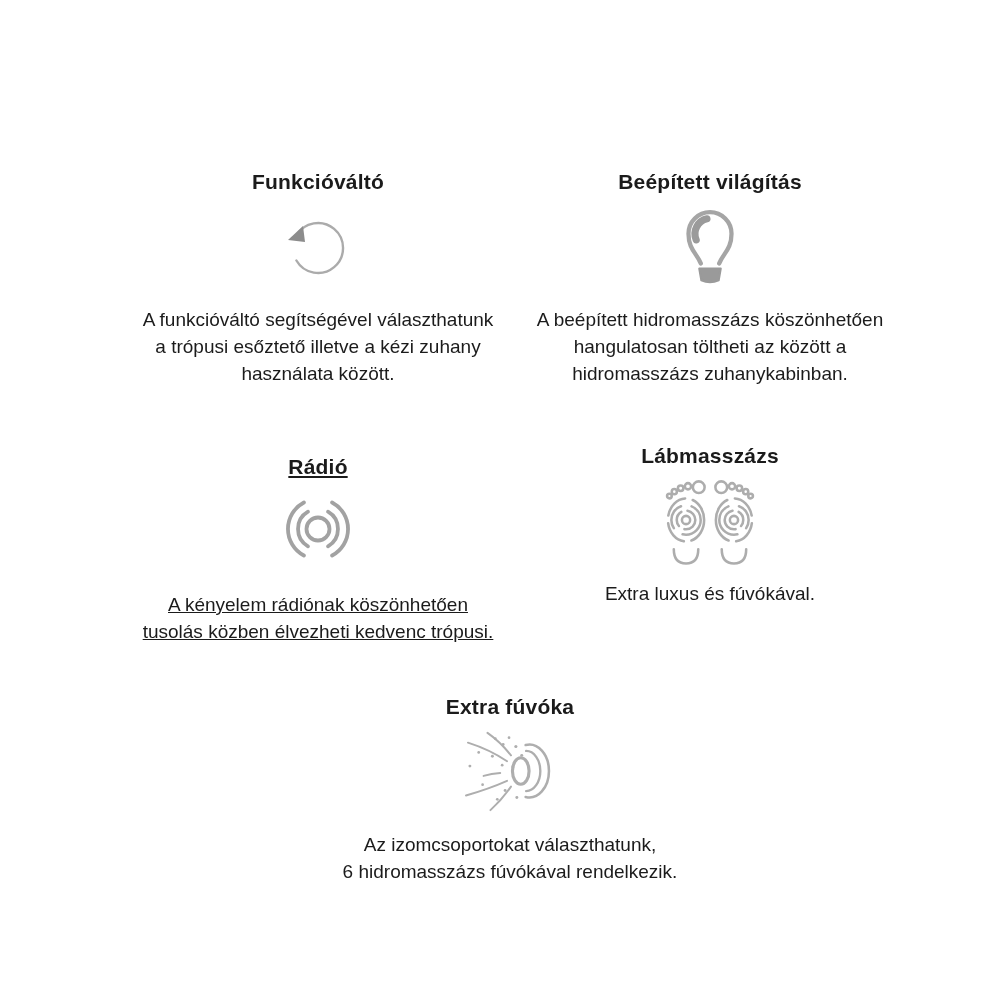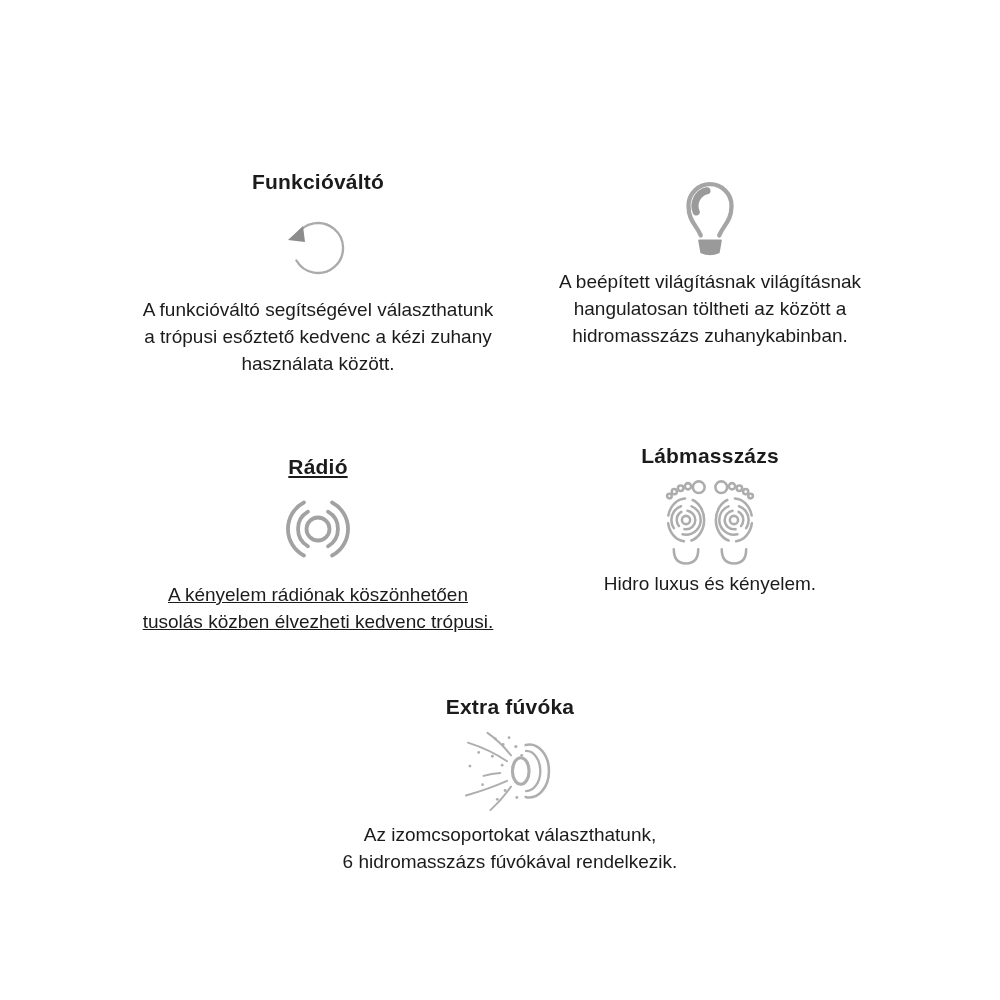--- a/index.html
+++ b/index.html
@@ -32,20 +32,21 @@
   .icon-box {
     height: 100px;
     display: flex;
     align-items: center;
     justify-content: center;
   }
   .feature-desc {
     font-size: 19px;
     line-height: 27px;
     color: #1b1b1b;
+    margin-top: 10px;
   }
   
   .pos-r1c1 { left: 118px; top: 168px; }
   .pos-r1c2 { left: 510px; top: 168px; }
   .pos-r2c1 { left: 118px; top: 453px; text-decoration: underline; }
   .pos-r2c2 { left: 510px; top: 442px; }
   .pos-r3cc { left: 310px; top: 693px; }
   svg { display: block; }
 </style>
 </head>
@@ -56,35 +57,36 @@
   <section class="feature pos-r1c1">
     <div class="feature-title">Funkcióváltó</div>
     <div class="icon-box">
       <svg width="64" height="64" viewBox="0 0 64 64" aria-hidden="true">
         <path d="M 10.4 46.5 A 25 25 0 1 0 10.4 21.5" fill="none" stroke="#ababab" stroke-width="2.4" stroke-linecap="round"></path>
         <polygon points="2,26 17,12 19,28" fill="#8c8c8c"></polygon>
       </svg>
     </div>
     <div class="feature-desc">
       <div>A funkcióváltó segítségével választhatunk</div>
-      <div>a trópusi esőztető kedvenc a kézi zuhany</div>
+      <div>a trópusi esőztető illetve a kézi zuhany</div>
       <div>használata között.</div>
     </div>
   </section>
 
   <section class="feature pos-r1c2">
+    <div class="feature-title">Beépített világítás</div>
     <div class="icon-box">
       <svg width="62" height="84" viewBox="0 0 60 82" aria-hidden="true">
         <path d="M 21 58 C 17 48 9 44 9 29 A 21 21 0 0 1 51 29 C 51 44 43 48 39 58" fill="none" stroke="#a5a5a5" stroke-width="4.2" stroke-linecap="round"></path>
         <path d="M 16.5 35 A 15 15 0 0 1 27 14.5" fill="none" stroke="#9a9a9a" stroke-width="7" stroke-linecap="round"></path>
         <path d="M 19.5 63 L 40.5 63 L 38.5 74.5 Q 30 78 21.5 74.5 Z" fill="#9a9a9a" stroke="#9a9a9a" stroke-width="2" stroke-linejoin="round"></path>
       </svg>
     </div>
     <div class="feature-desc">
-      <div>A beépített világításnak világításnak</div>
+      <div>A beépített hidromasszázs köszönhetően</div>
       <div>hangulatosan töltheti az között a</div>
       <div>hidromasszázs zuhanykabinban.</div>
     </div>
   </section>
 
   <section class="feature pos-r2c1">
     <div class="feature-title">Rádió</div>
     <div class="icon-box">
       <svg width="84" height="72" viewBox="0 0 84 72" aria-hidden="true">
         <g fill="none" stroke="#a2a2a2" stroke-width="3.8" stroke-linecap="round">
@@ -130,21 +132,21 @@
             <ellipse cx="23.5" cy="46" rx="18.5" ry="22" stroke-dasharray="26 8"></ellipse>
             <path d="M 11 76 C 11 86.5 16.5 90.5 23.5 90.5 C 30.5 90.5 36 86.5 36 76"></path>
             <circle cx="23.5" cy="46" r="4.2"></circle>
             <circle cx="23.5" cy="46" r="9.5" stroke-dasharray="16.5 6.5"></circle>
             <circle cx="23.5" cy="46" r="15" stroke-dasharray="27 11"></circle>
           </g>
         </g>
       </svg>
     </div>
     <div class="feature-desc">
-      <div>Hidro luxus és kényelem.</div>
+      <div>Extra luxus és fúvókával.</div>
     </div>
   </section>
 
   <section class="feature pos-r3cc">
     <div class="feature-title">Extra fúvóka</div>
     <div class="icon-box">
       <svg width="106" height="90" viewBox="0 0 108 92" aria-hidden="true">
         <g fill="none" stroke="#aeaeae" stroke-linecap="round">
 
           <path d="M 70 19.5 A 20 27 0 1 1 70 72.5" stroke-width="2.6"></path>

